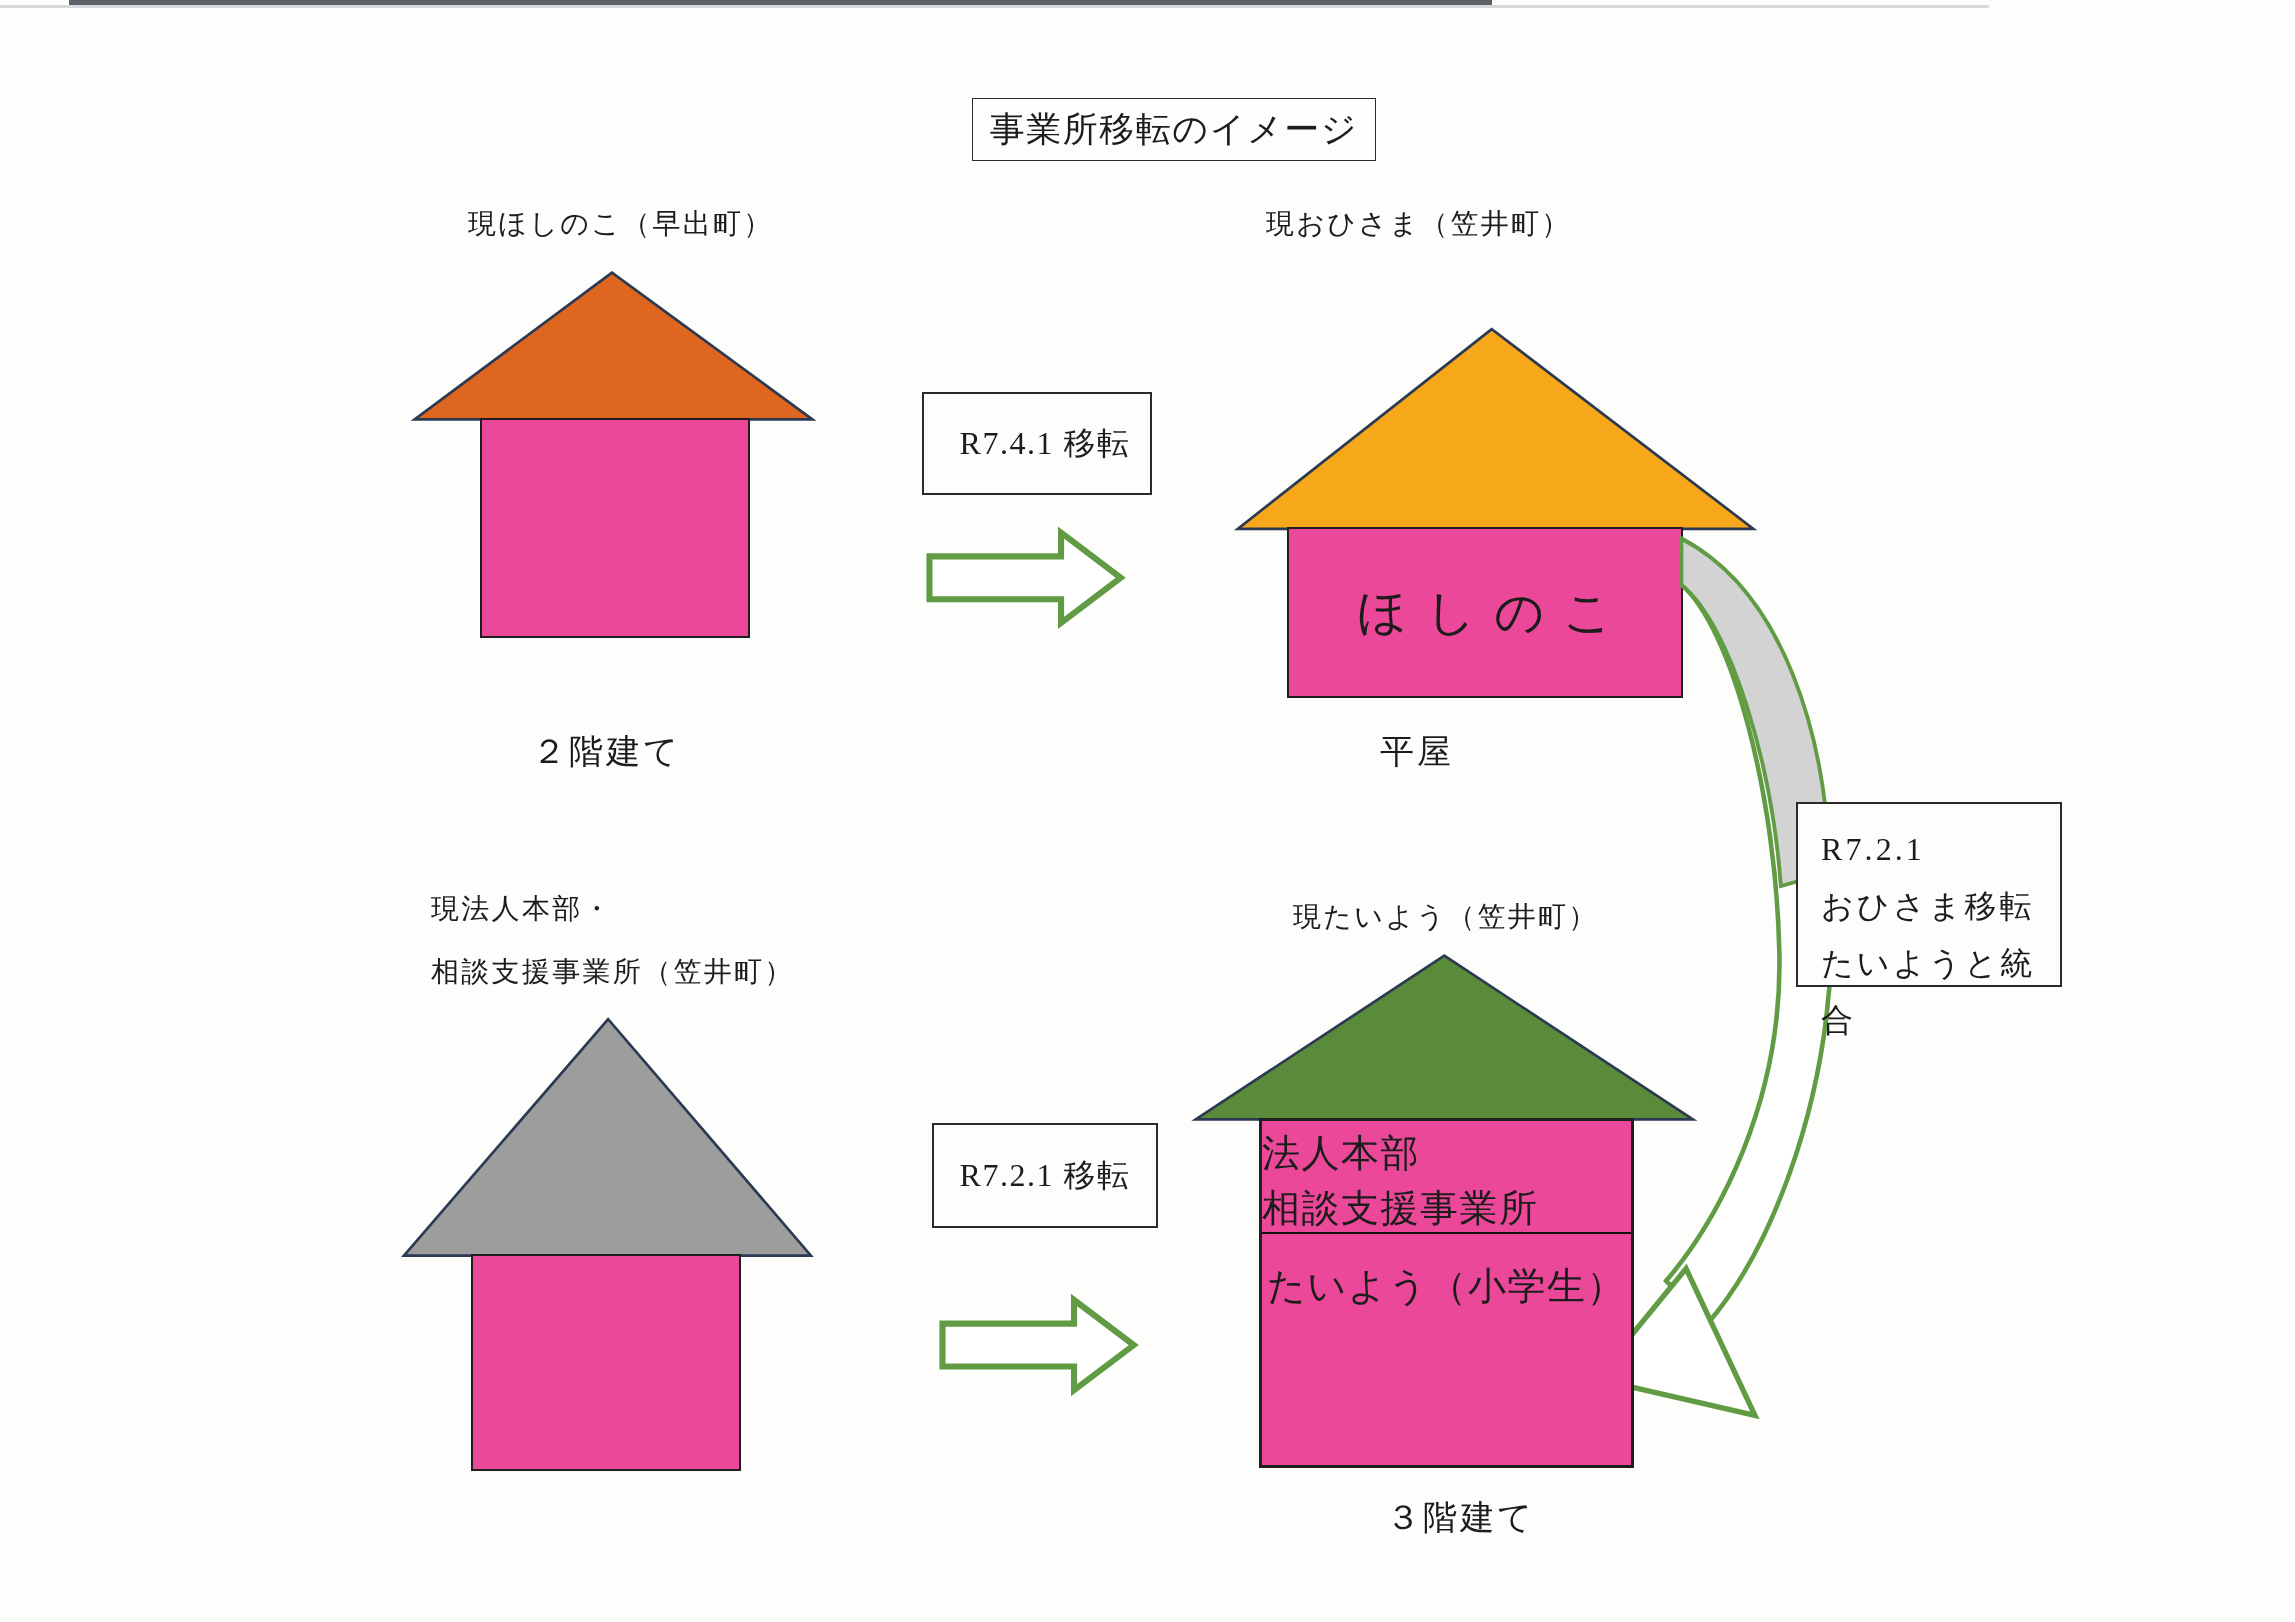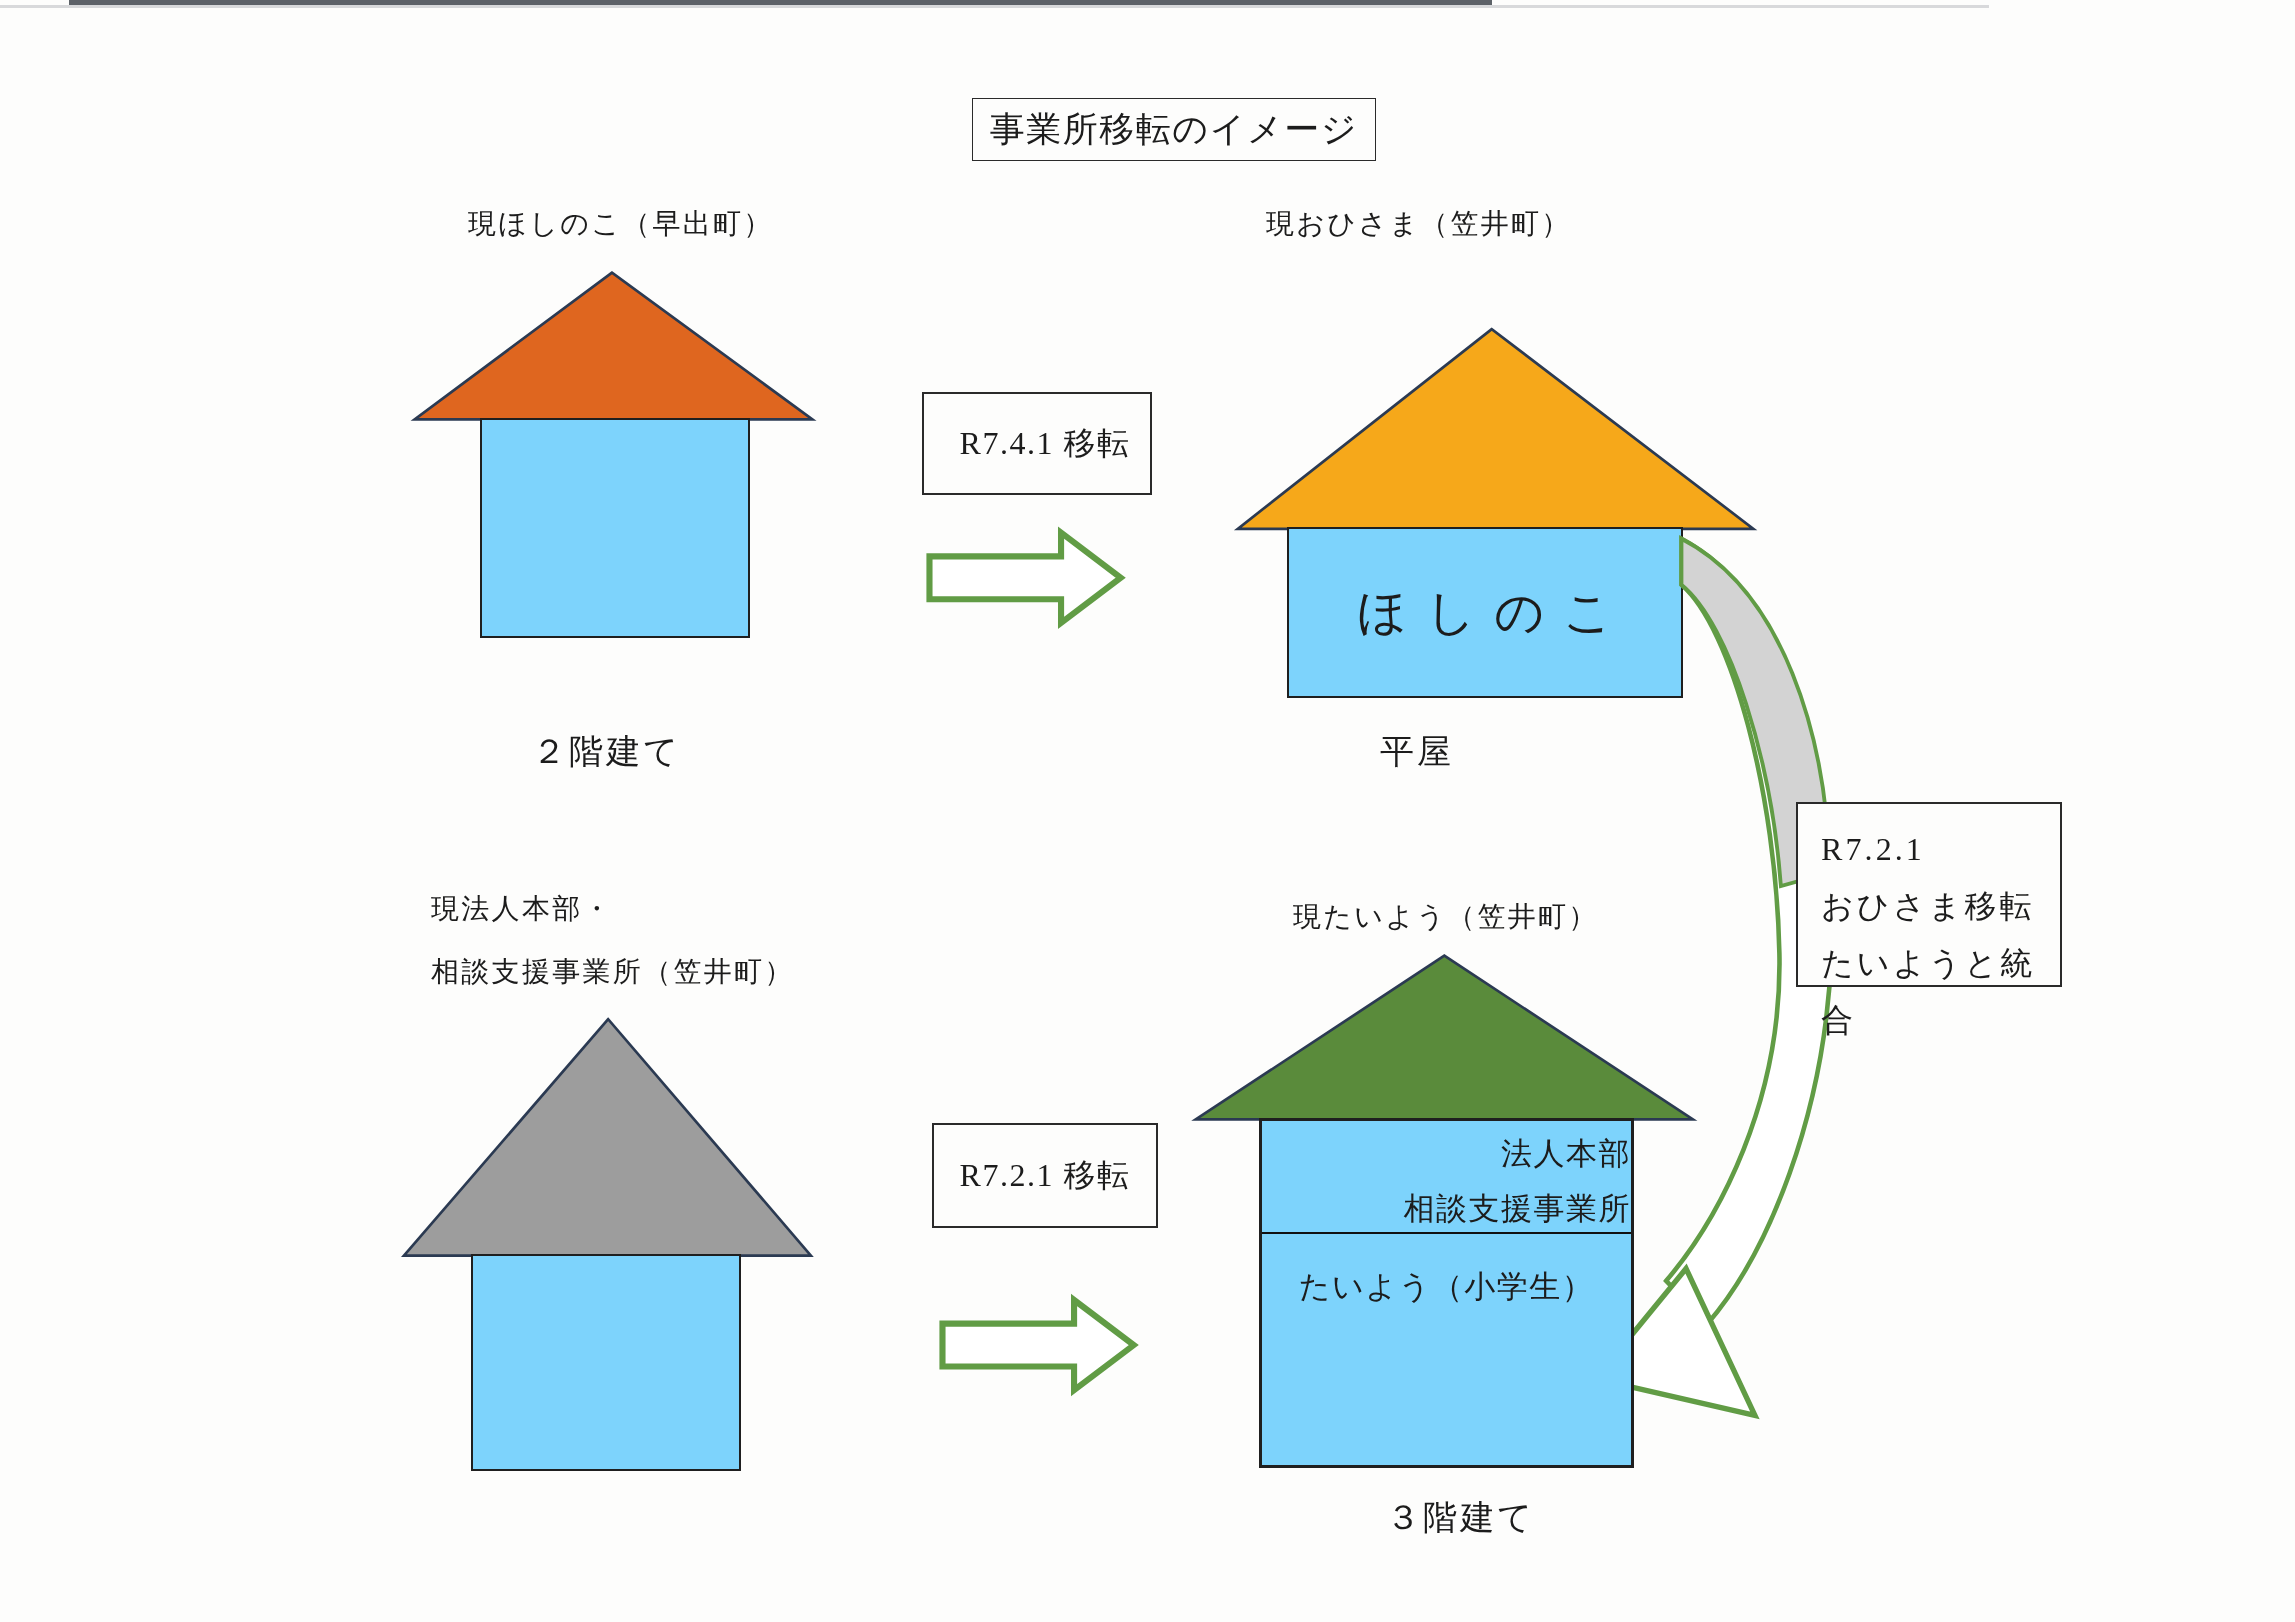--- a/index.html
+++ b/index.html
@@ -11,23 +11,23 @@
   }
   .abs{position:absolute;}
   .label{font-size:28px;letter-spacing:2.3px;white-space:nowrap;}
   .caption{font-size:34px;letter-spacing:3.1px;white-space:nowrap;}
   .txtbox{
     position:absolute;border:2.3px solid #2a2a2a;background:#fdfdfc;
     font-size:32px;letter-spacing:1.5px;display:flex;align-items:center;justify-content:center;
     white-space:nowrap;
   }
   .house-body{
-    position:absolute;background:#7dd3fc;border:2.3px solid #1f1f1f;box-sizing:border-box;
+    position:absolute;background:#ec4899;border:2.3px solid #1f1f1f;box-sizing:border-box;
   }
-  .floor{box-sizing:border-box;text-align:right;font-size:31px;letter-spacing:1.5px;}
+  .floor{box-sizing:border-box;text-align:left;font-size:38px;letter-spacing:1.5px;}
   .floor .fl-line{line-height:55px;}
   .scanline{position:absolute;}
   svg{position:absolute;overflow:visible;}
 </style>
 </head>
 <body>
 
 <div id="page">
 
   <div class="scanline" style="left:69px;top:0;width:1423px;height:5.4px;background:#41464d;opacity:.85;"></div>

